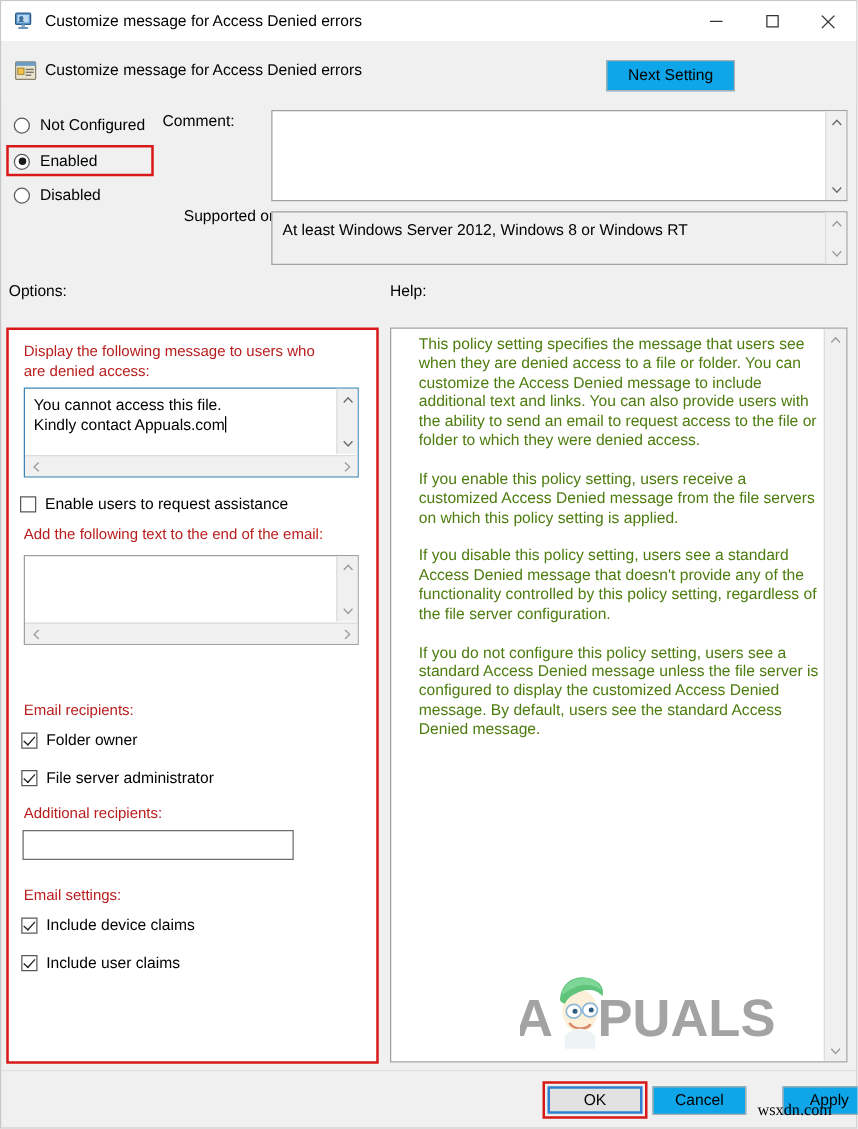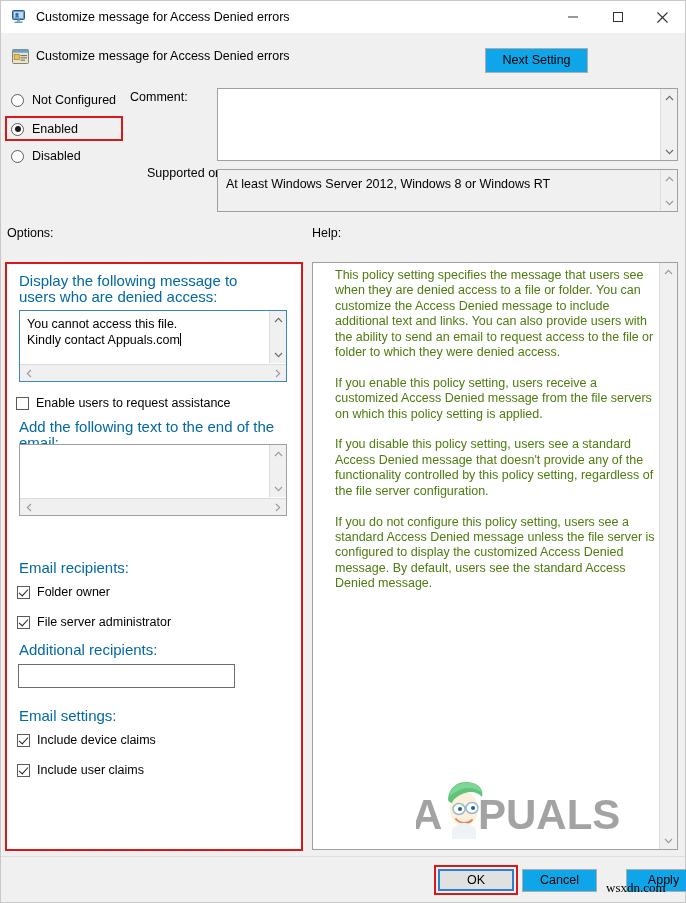--- a/index.html
+++ b/index.html
@@ -237,23 +237,23 @@
   #options-pane {
     position: absolute;
     left: 6px; top: 263px;
     width: 294px;
     height: 585px;
     background: #ffffff;
     box-sizing: border-box;
   }
   .opt-lbl {
     position: absolute;
-    font-size: 15px;
+    font-size: 12px;
     line-height: 16px;
-    color: #0369a1;
+    color: #b91c1c;
   }
   #opt-msg-label { left: 12px; top: 9px; width: 250px; }
   #opt-msgbox {
     position: absolute;
     left: 12px; top: 46px;
     width: 268px; height: 72px;
     background: #ffffff;
     border: 1px solid #3b86b5;
     box-sizing: border-box;
   }

